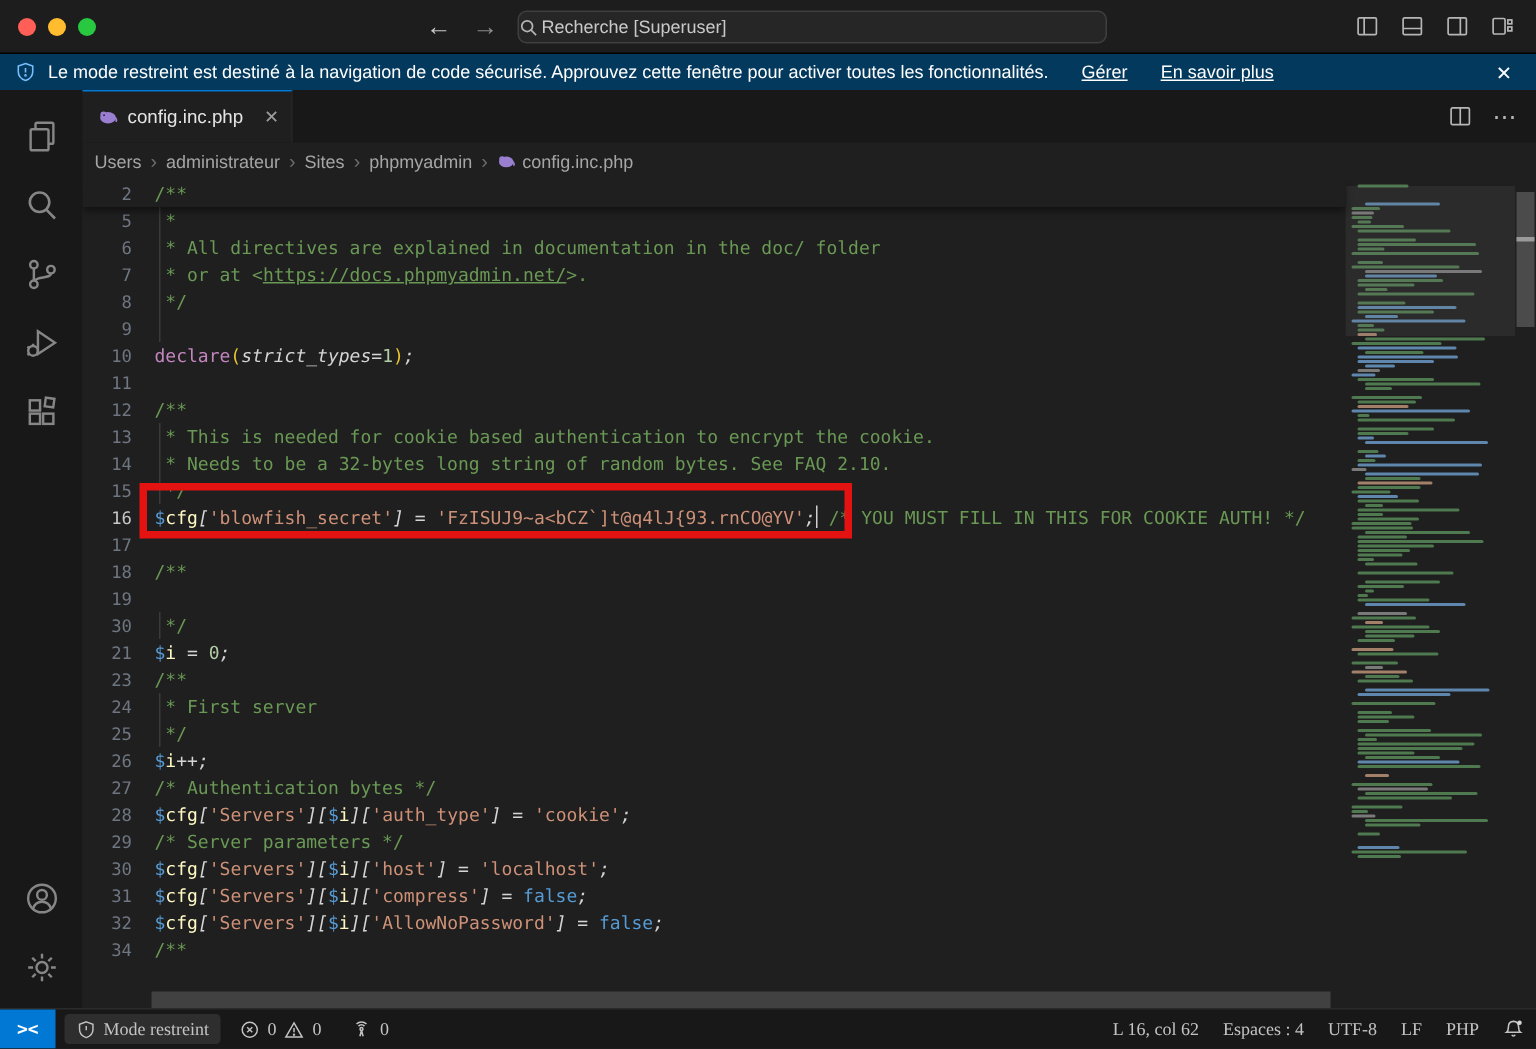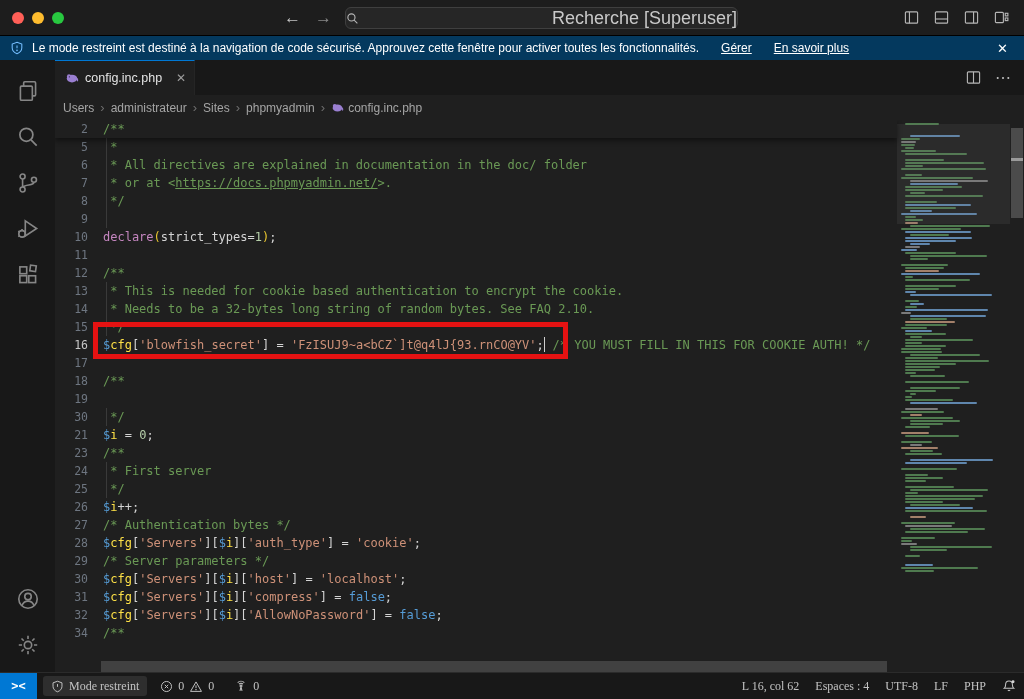--- a/index.html
+++ b/index.html
@@ -9,22 +9,22 @@
     color:#cccccc; font-size:13px; }
 
   
   .titlebar { height:36px; background:#1d1d1d; display:flex; align-items:center; flex:none;
     border-bottom:1px solid #000; position:relative; }
   .traffic { display:flex; gap:8px; margin-left:12px; }
   .tl { width:12px; height:12px; border-radius:50%; }
   .nav-arrows { position:absolute; left:284px; display:flex; gap:14px; font-size:17px; color:#c5c5c5; }
   .nav-arrows .fwd { color:#8a8a8a; }
   .searchbox { position:absolute; left:345px; top:7px; width:393px; height:22px; background:#262626;
-    border:1px solid #3f3f3f; border-radius:6px; display:flex; align-items:center; justify-content:space-between;
-    gap:20px; color:#c9c9c9; font-size:18px; }
+    border:1px solid #3f3f3f; border-radius:6px; display:flex; align-items:center; justify-content:flex-start;
+    gap:2px; color:#c9c9c9; font-size:12px; }
   .tb-icons { position:absolute; right:14px; display:flex; gap:13px; align-items:center; }
   .tb-icons svg { display:block; }
 
   
   .banner { height:24px; background:#04395e; color:#ffffff; display:flex; align-items:center;
     font-size:12px; padding:0 10px; gap:8px; flex:none; }
   .banner a { color:#ffffff; text-decoration:underline; margin-left:14px; cursor:pointer; }
   .banner .spacer { flex:1; }
   .banner .close { font-size:13px; margin-right:6px; cursor:pointer; }
 
@@ -59,22 +59,22 @@
   .line { display:flex; height:18px; white-space:pre; }
   .ln { width:48px; flex:none; text-align:right; padding-right:15px; color:#6e7681; font-size:11.5px; }
   .ln.active { color:#c6c6c6; }
   .tx { position:relative; padding-left:0; }
   .tx.guide::before { content:''; position:absolute; left:3px; top:0; bottom:0; width:1px; background:#3a3a3a; }
   .sticky { position:absolute; top:0; left:0; right:127px; background:#1f1f1f; z-index:10;
     box-shadow:0 3px 5px rgba(0,0,0,.45); }
   .lines-wrap { position:absolute; top:18px; left:0; right:127px; }
 
   .tk-c { color:#6a9955; } .tk-u { color:#6a9955; text-decoration:underline; }
-  .tk-s { color:#ce9178; } .tk-p { color:#d4d4d4; } .tk-k { color:#c586c0; }
-  .tk-n { color:#b5cea8; } .tk-d { color:#569cd6; } .tk-v { color:#fde047; }
+  .tk-s { color:#ce9178; } .tk-p { color:#d4d4d4;font-style:italic; } .tk-k { color:#c586c0; }
+  .tk-n { color:#b5cea8; } .tk-d { color:#569cd6; } .tk-v { color:#fef9c3; }
   .tk-b { color:#e9c62f; }
   .caret { display:inline-block; width:1.5px; height:15px; background:#cfcfcf; vertical-align:middle;
     margin-top:-2px; }
 
   
   .minimap { position:absolute; top:0; right:14px; width:113px; height:100%; background:#1f1f1f; z-index:5;
     padding:3px 0 0 4px; overflow:hidden; cursor:pointer; }
   .mm-row { height:2px; margin-bottom:1px; }
   .mm-row span { display:block; height:2px; border-radius:1px; }
   .mm-viewport { position:absolute; top:4px; right:14px; width:113px; height:100px;

